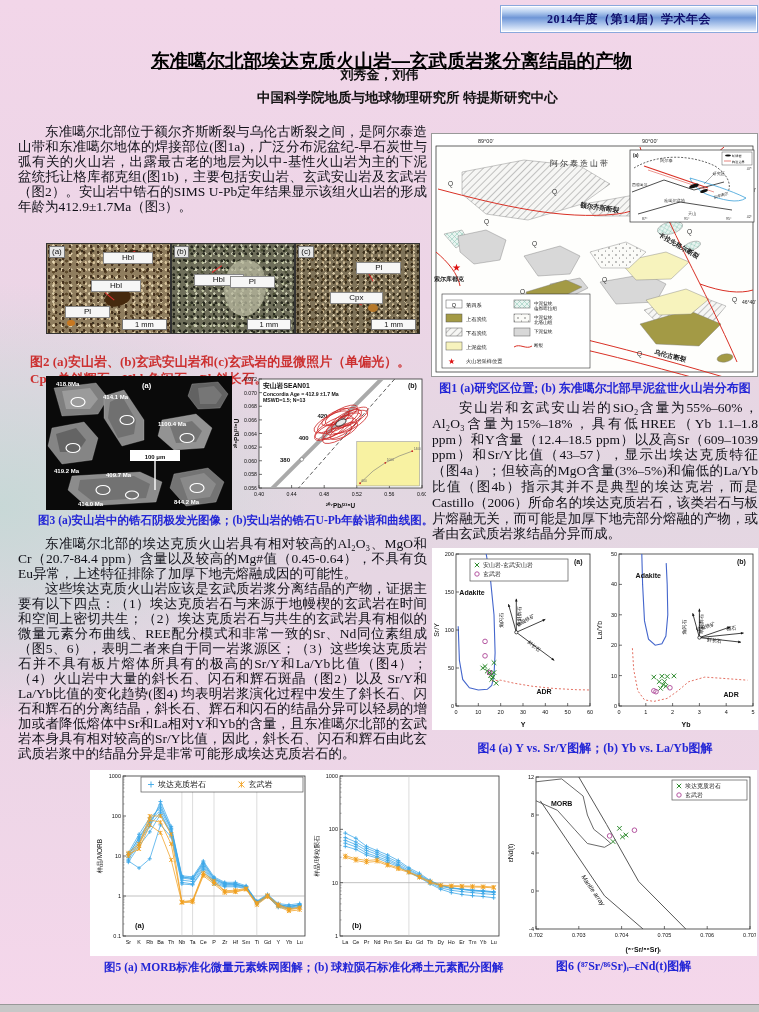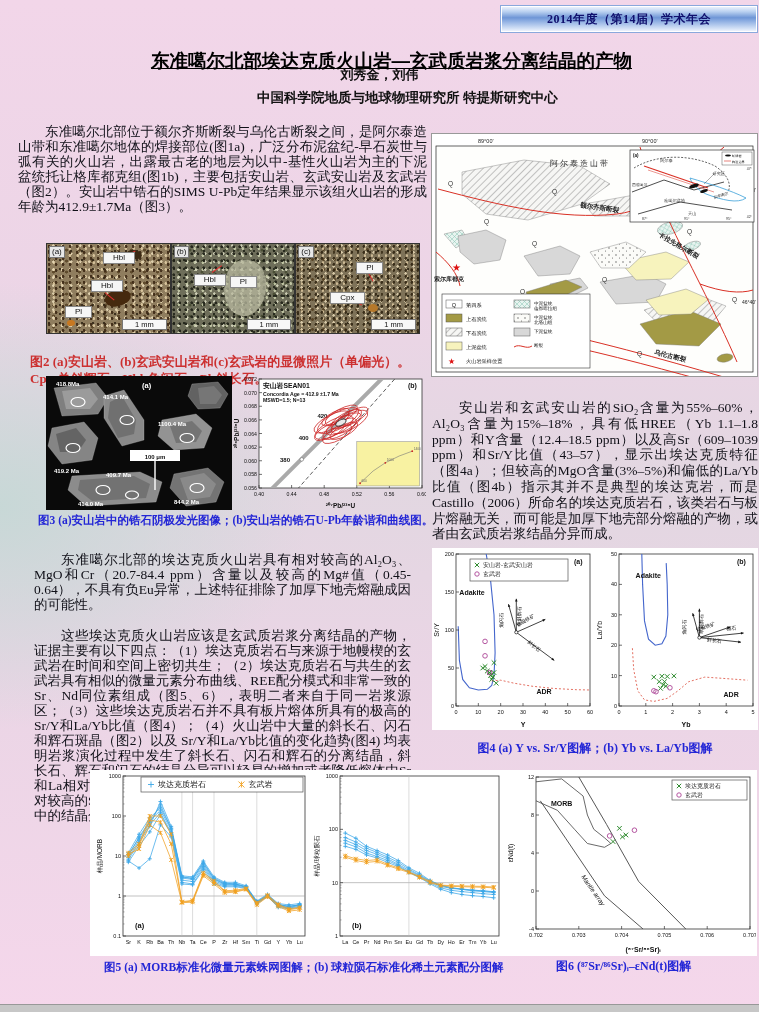--- a/index.html
+++ b/index.html
@@ -11,21 +11,21 @@
   .banner{position:absolute;left:500px;top:5px;width:256px;height:26px;display:flex;align-items:center;justify-content:center;
     background:linear-gradient(180deg,#f4f8ff 0%,#b9d0f0 22%,#6f96d6 45%,#87a9e0 55%,#cfdef5 85%,#f6f9ff 100%);
     border:1px solid #8aa8dc;box-shadow:inset 0 0 0 1px #fff;
     font-family:"Liberation Serif",serif;font-weight:bold;font-size:12px;color:#10106e;letter-spacing:.5px;}
   .title{position:absolute;top:36px;left:0;width:100%;text-align:center;font-size:18.5px;font-weight:bold;color:#000;margin:12px;text-decoration:underline;}
   .authors{position:absolute;top:66px;left:0;width:100%;text-align:center;font-size:13px;font-weight:bold;color:#111;}
   .affil{position:absolute;top:89px;left:0;width:100%;text-align:center;font-size:13.5px;font-weight:bold;color:#111;padding-left:28px;}
   .para{position:absolute;font-family:"Liberation Serif",serif;font-size:13.5px;line-height:15px;color:#101018;text-align:justify;text-indent:2em;margin:0;}
   .p1{left:18px;top:124px;width:409px;}
   .pblock{position:absolute;left:18px;top:536px;width:409px;}
-  .pblock p{font-family:"Liberation Serif",serif;font-size:13.5px;line-height:15px;color:#101018;text-align:justify;text-indent:2em;margin:16px;}
+  .pblock p{font-family:"Liberation Serif",serif;font-size:13.5px;line-height:15px;color:#101018;text-align:justify;text-indent:2em;margin:0;}
   .rpara{left:432px;top:400px;width:326px;line-height:15.8px;}
   .cap{position:absolute;font-weight:bold;font-family:"Liberation Serif",serif;}
   .blue{color:#2326d6;}
   .red{color:#cc3030;}
   .cap1{left:432px;top:380px;width:326px;font-size:12px;text-align:center;white-space:nowrap;}
   .cap2{left:30px;top:337px;width:394px;font-size:13px;line-height:17px;margin-top:16px;}
   .cap3{left:26px;top:513px;width:404px;font-size:11.5px;white-space:nowrap;padding-left:12px;}
   .cap4{left:432px;top:740px;width:326px;font-size:12px;text-align:center;white-space:nowrap;}
   .cap5{left:104px;top:960px;width:460px;font-size:11.5px;white-space:nowrap;}
   .cap6{left:556px;top:958px;width:200px;font-size:12px;white-space:nowrap;}
@@ -46,21 +46,21 @@
     radial-gradient(circle at 50% 55%, rgba(70,75,50,.9) 0 1.3px, transparent 1.7px);
     background-size:6px 7px,9px 8px,10px 9px,8px 7px,12px 11px;}
   .mp.c{background-color:#7e7258;background-image:
     radial-gradient(circle at 30% 40%, rgba(50,38,18,.9) 0 1.1px, transparent 1.5px),
     radial-gradient(circle at 70% 20%, rgba(225,210,175,.9) 0 1px, transparent 1.4px),
     radial-gradient(circle at 20% 80%, rgba(35,28,12,.8) 0 1px, transparent 1.4px),
     radial-gradient(circle at 85% 65%, rgba(215,195,155,.9) 0 1px, transparent 1.4px),
     radial-gradient(circle at 50% 55%, rgba(85,65,35,.9) 0 1.2px, transparent 1.6px);
     background-size:6px 6px,8px 7px,10px 9px,7px 7px,11px 10px;}
   .ptag{position:absolute;left:2px;top:2px;background:#e8e8e8;color:#111;font-size:8px;line-height:10px;padding:0 2px;border:.5px solid #777;z-index:3;}
-  .mlab{position:absolute;background:#f6f6f6;color:#111;font-size:8px;line-height:10px;padding:0 9px;border:.5px solid #888;z-index:3;}
+  .mlab{position:absolute;background:#f6f6f6;color:#111;font-size:8px;line-height:10px;padding:0 18px;border:.5px solid #888;z-index:3;}
   .msc{position:absolute;right:3px;bottom:3px;background:#f8f8f8;color:#111;font-size:7.5px;line-height:9px;padding:0 12px;border:.5px solid #777;z-index:3;}
   .lead{position:absolute;height:1.2px;background:#e03030;transform-origin:0 50%;z-index:2;}
   .phen{position:absolute;z-index:1;}
   .fig3{position:absolute;left:46px;top:376px;width:380px;height:134px;display:flex;}
   .fig3 svg{display:block;}
   .fig1{position:absolute;left:432px;top:134px;width:325px;height:242px;background:#fff;outline:1px solid #999;}
   .fig4{position:absolute;left:432px;top:548px;width:326px;height:182px;background:#fff;display:flex;}
   .bwhite{position:absolute;left:90px;top:770px;width:667px;height:186px;background:#fff;}
   .sv5a{position:absolute;left:95px;top:771px;}
   .sv5b{position:absolute;left:312px;top:771px;}
@@ -339,20 +339,21 @@
       <ellipse cx="296" cy="21.5" rx="3" ry="1" fill="#111"></ellipse>
       <text x="300" y="23" font-size="3.2" fill="#111">蛇绿岩</text>
       <line x1="292" y1="27" x2="299" y2="27" stroke="#d93025" stroke-width="0.6"></line>
       <text x="300" y="28.5" font-size="3.2" fill="#111">构造边界</text>
       <text x="210" y="86" font-size="3.5" fill="#333">87°</text>
       <text x="252" y="86" font-size="3.5" fill="#333">91°</text>
       <text x="294" y="86" font-size="3.5" fill="#333">95°</text>
       <text x="320" y="36" font-size="3.5" text-anchor="end" fill="#333">47°</text>
       <text x="320" y="84" font-size="3.5" text-anchor="end" fill="#333">42°</text>
     </svg>
+  <div class="cap blue cap1">图1 (a)研究区位置; (b) 东准噶尔北部早泥盆世火山岩分布图</div>
 
   <p class="para rpara">安山岩和玄武安山岩的SiO₂含量为55%–60%，Al₂O₃含量为15%–18%，具有低HREE（Yb 1.1–1.8 ppm）和Y含量（12.4–18.5 ppm）以及高Sr（609–1039 ppm）和Sr/Y比值（43–57），显示出埃达克质特征（图4a）；但较高的MgO含量(3%–5%)和偏低的La/Yb比值（图4b）指示其并不是典型的埃达克岩，而是Castillo（2006）所命名的埃达克质岩石，该类岩石与板片熔融无关，而可能是加厚下地壳部分熔融的产物，或者由玄武质岩浆结晶分异而成。</p>
 
   <div class="fig4">
     <svg id="fig4a" viewBox="0 0 163 182" width="163" height="182">
         <rect x="24" y="6" width="134" height="152" fill="#fff" stroke="#333" stroke-width="0.8"></rect>
         <defs>
           <clipPath id="fig4ac">
             <rect x="24" y="6" width="134" height="152"></rect>
           </clipPath>

